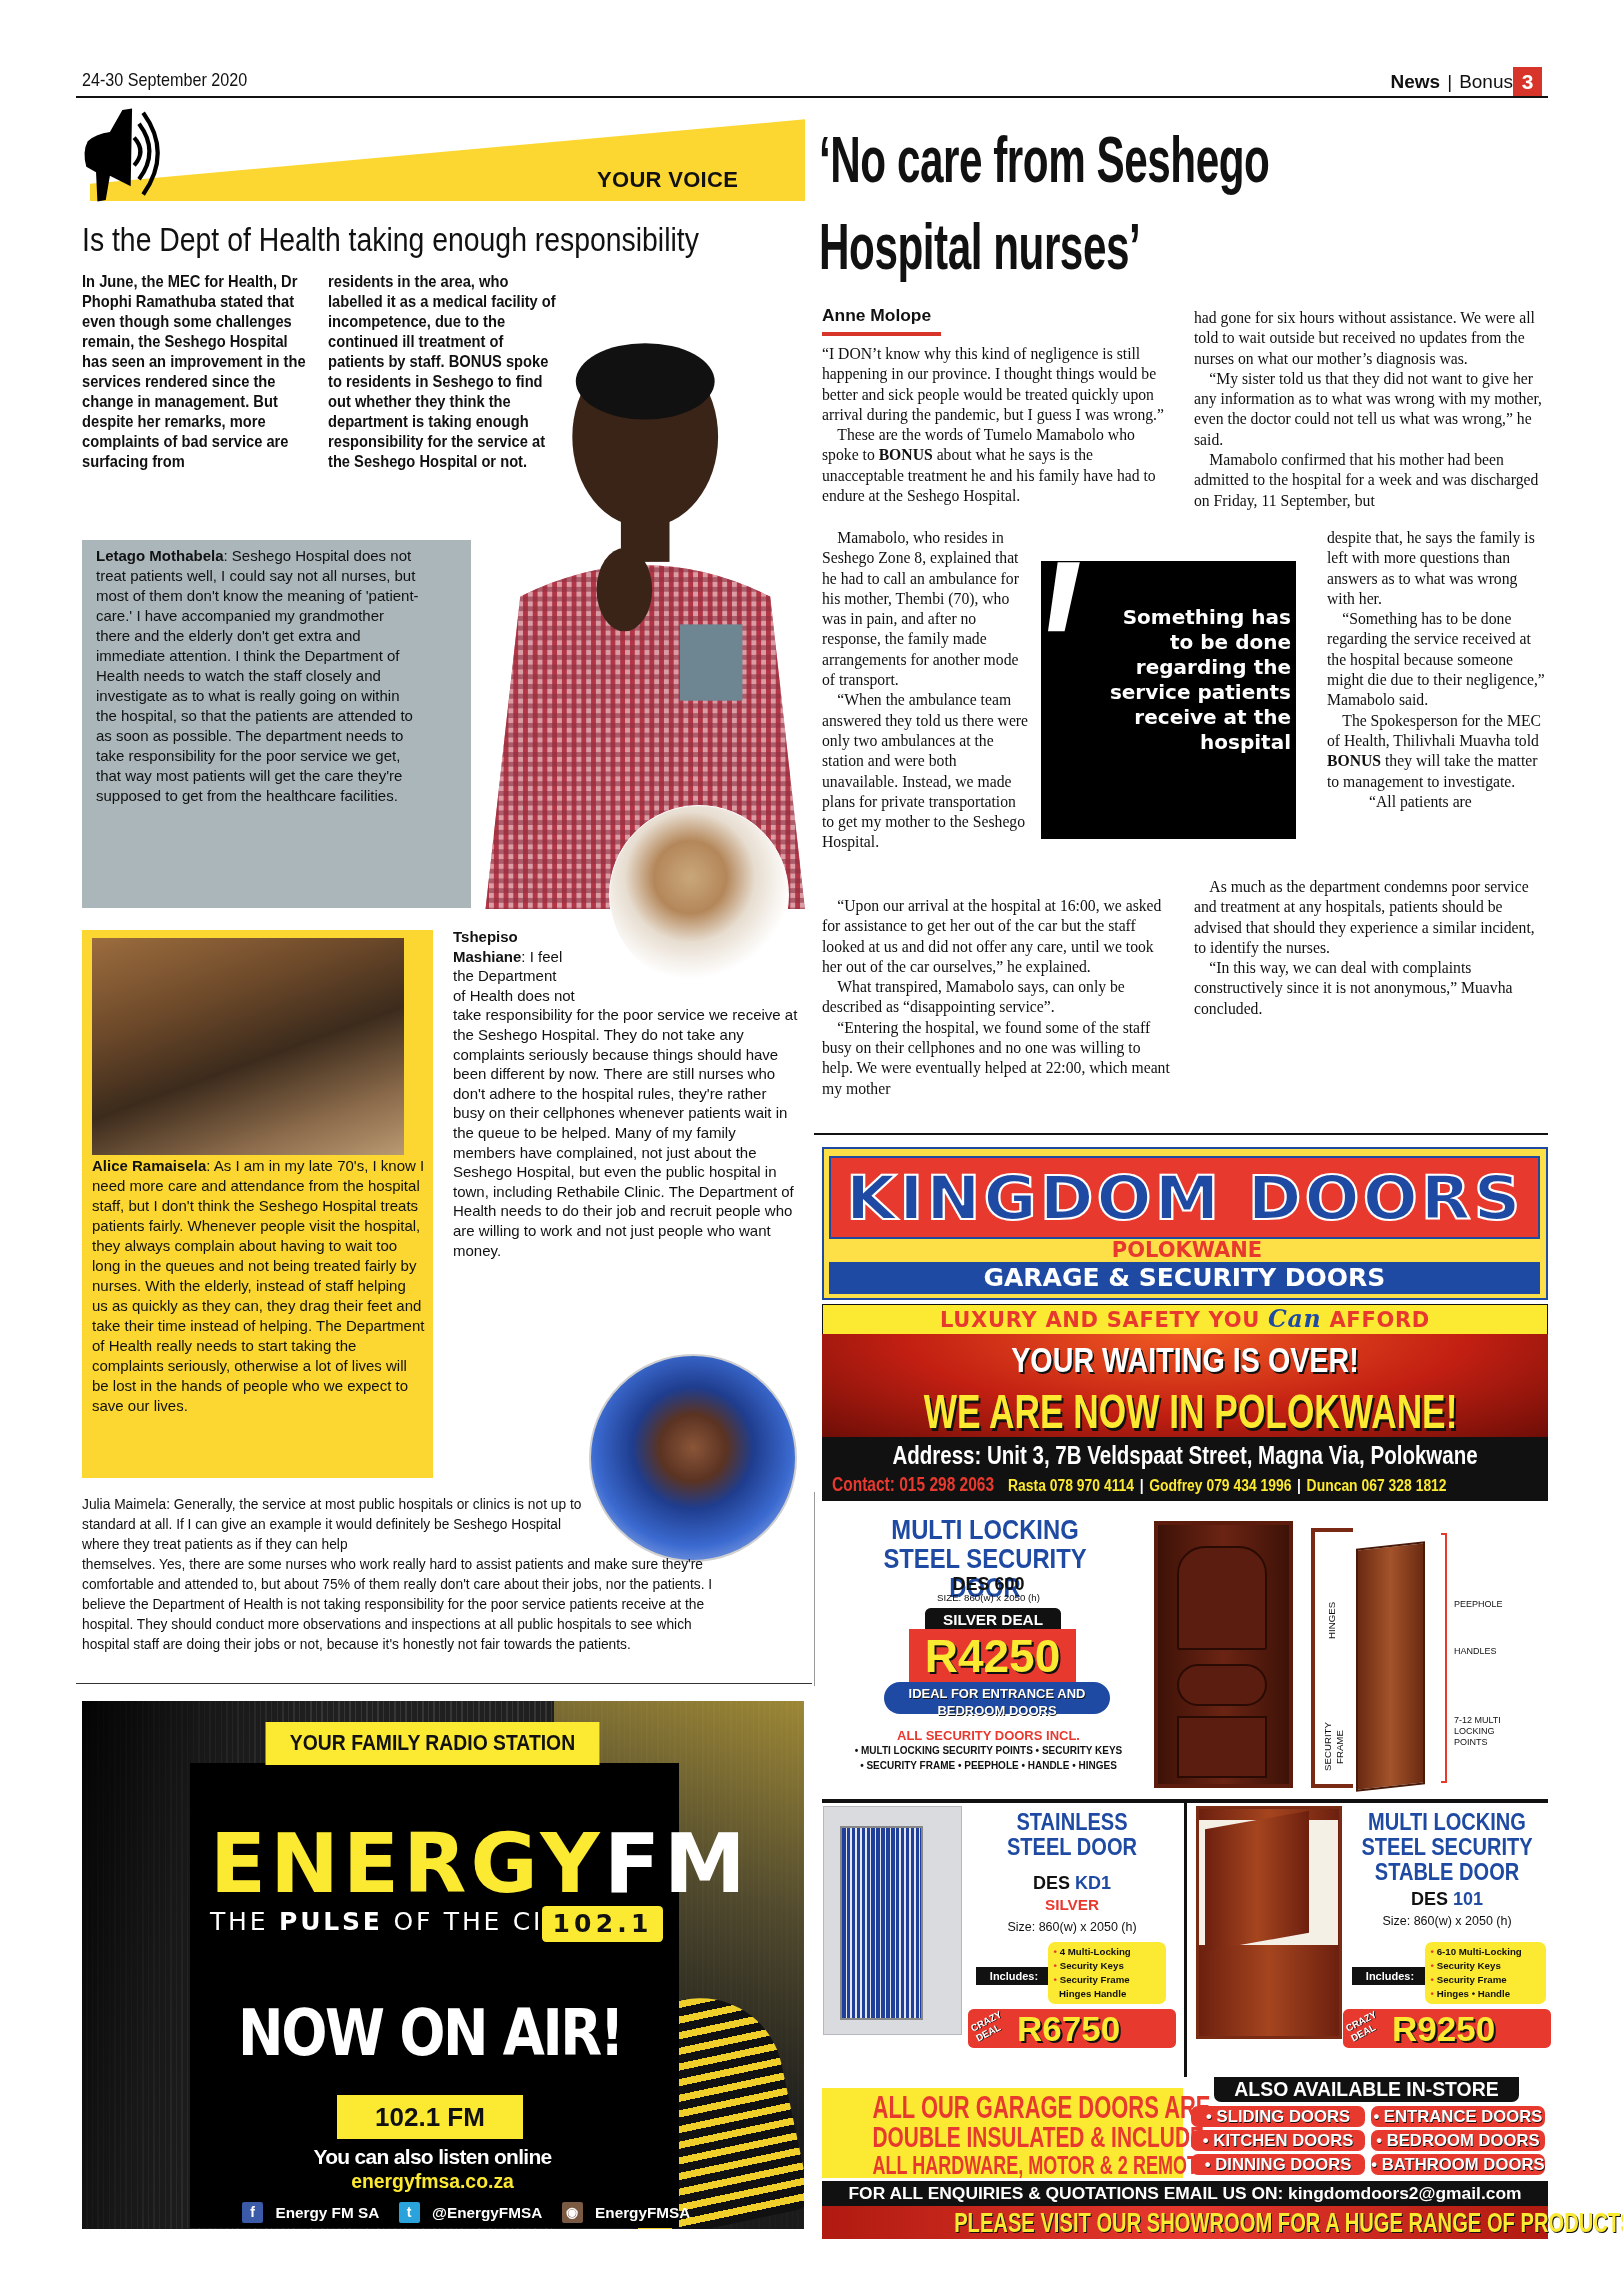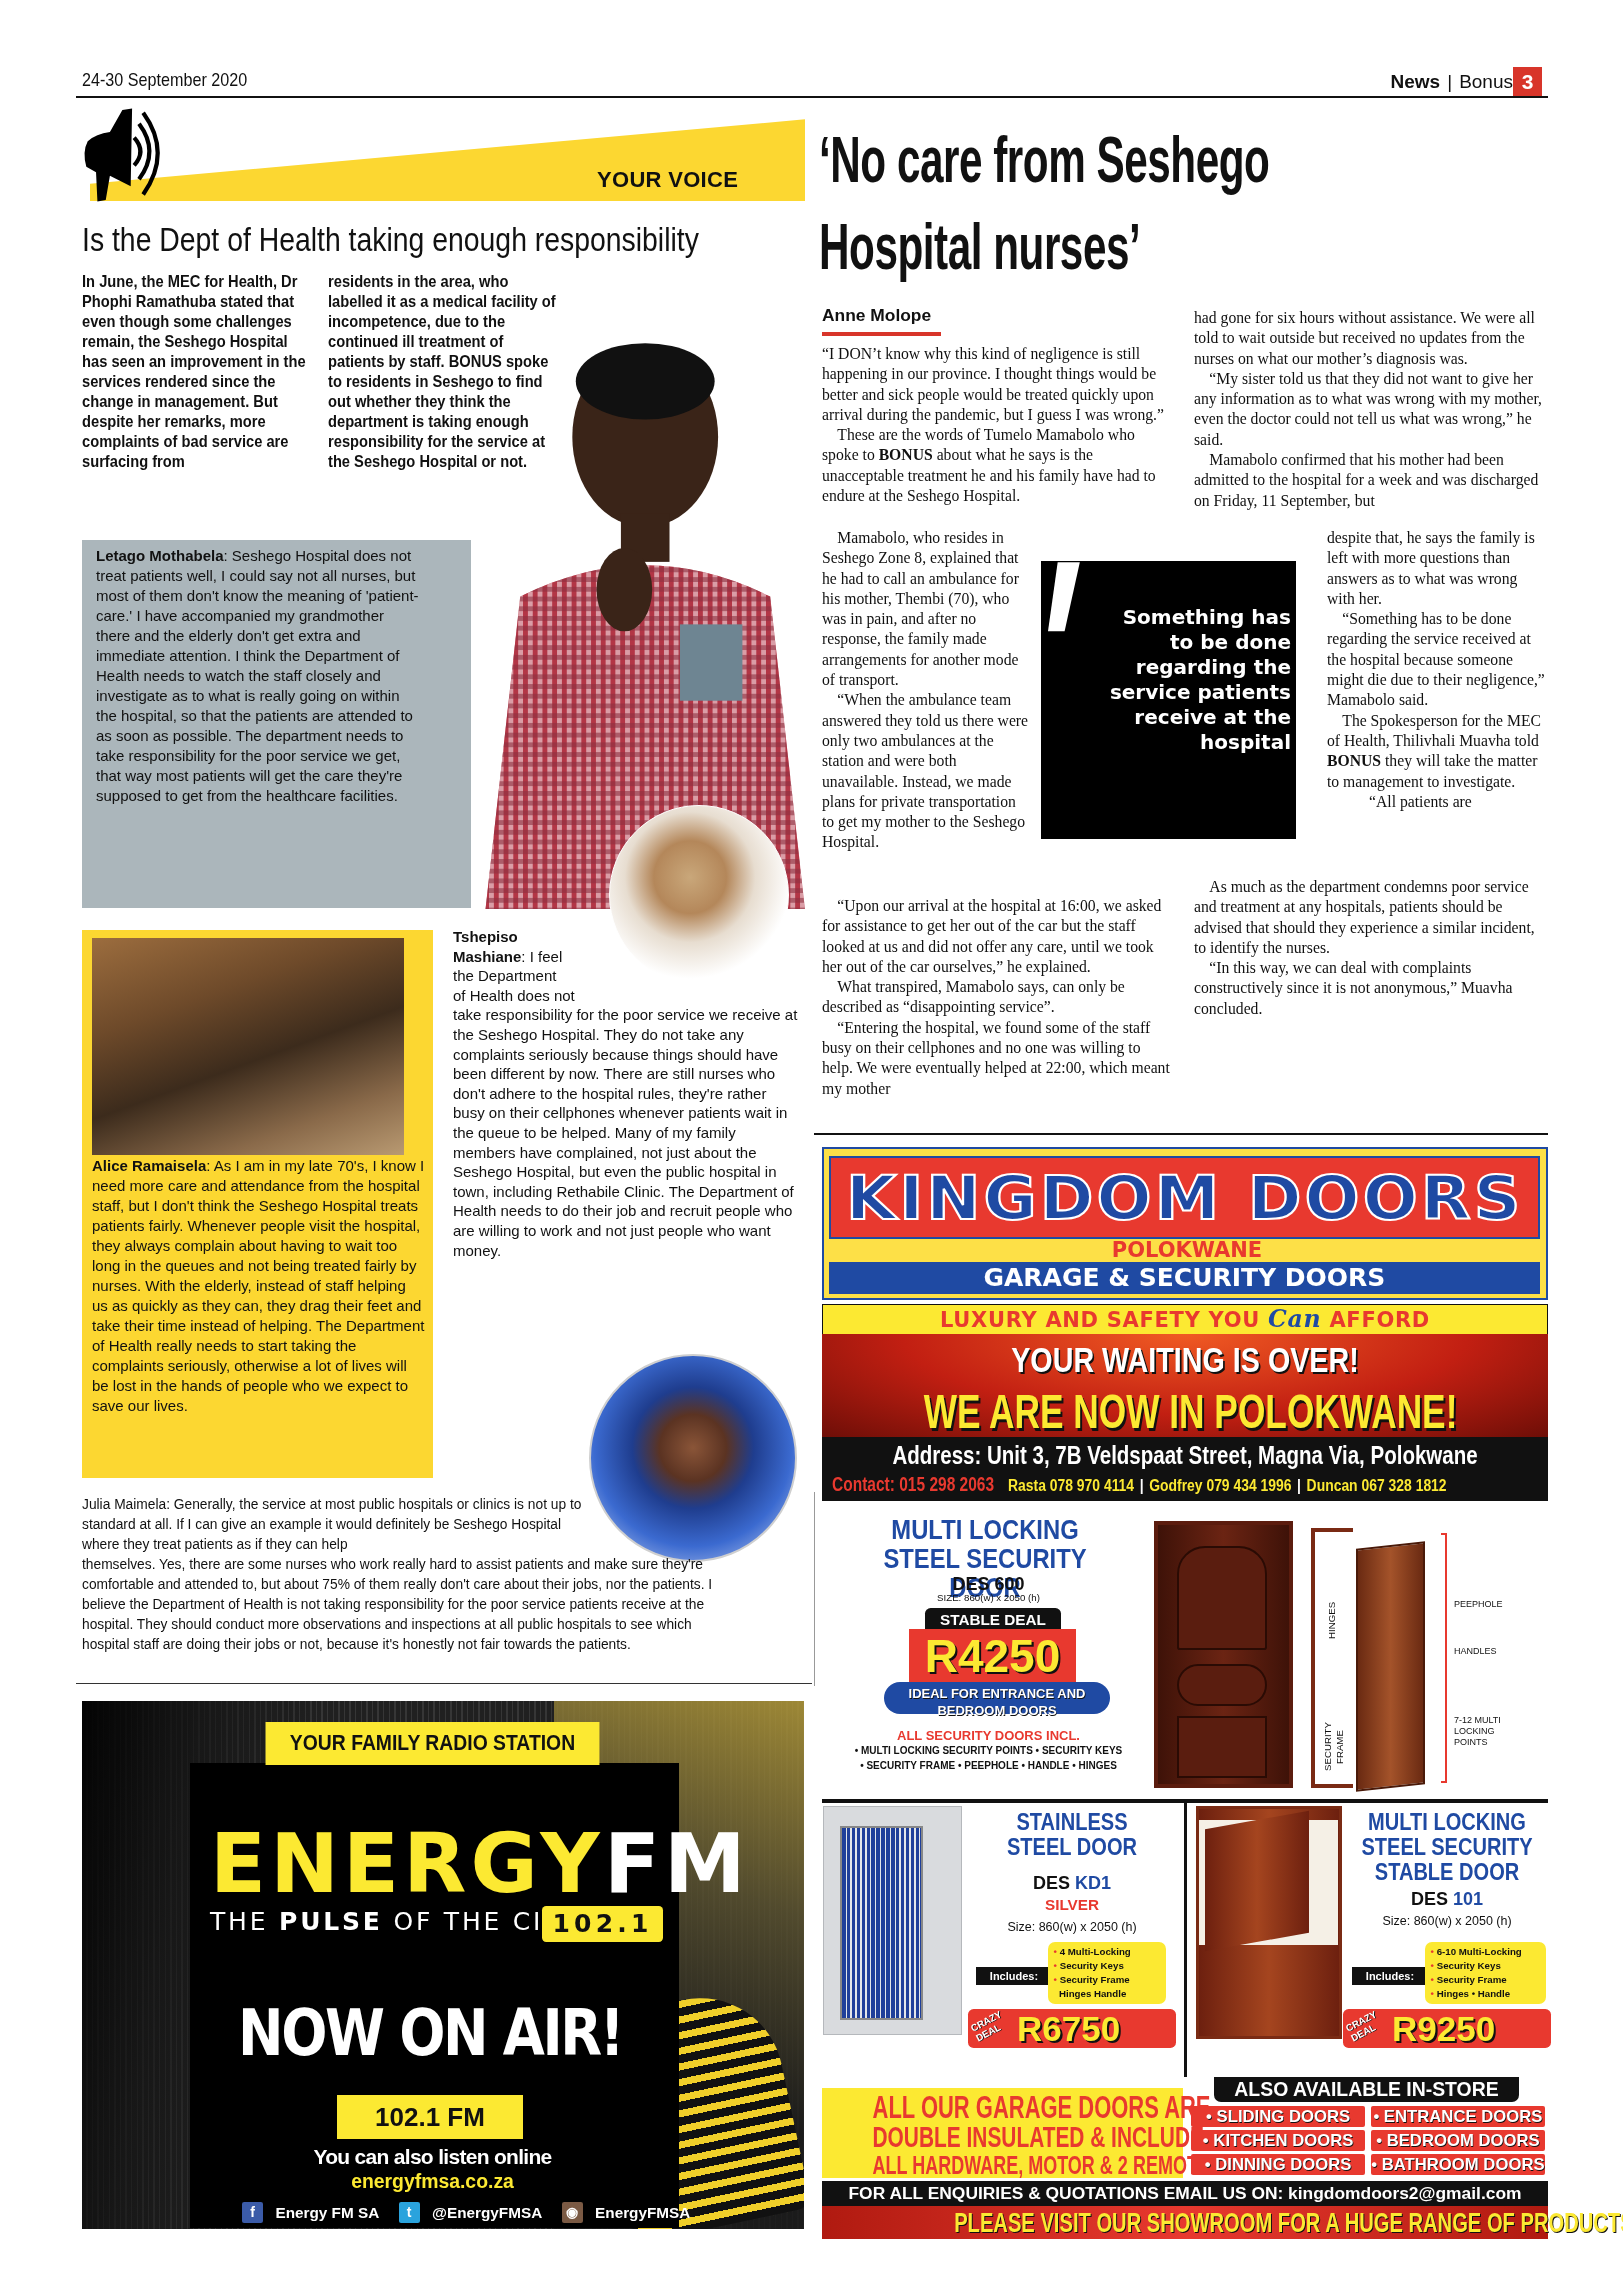--- a/index.html
+++ b/index.html
@@ -157,21 +157,21 @@
   .pd-price .amt { position:absolute; left: 49px; top: 0; color: #fce932; font-weight: 900; font-size: 35px; line-height: 39px; text-shadow: 2.1px 2.1px 0 #111; font-family: "Liberation Sans", sans-serif; }
 
   .kd-garage { position: absolute; left: 0; top: 941px; width: 361px; height: 90px; background: #fce932; color: #e8392f; font-weight: 900; font-family: "Liberation Sans", sans-serif; text-align: center; }
   .kd-garage div { transform: scaleX(0.72); white-space: nowrap; }
   .kd-garage .l1 { font-size: 30.5px; line-height: 30.5px; padding-top: 4.2px; }
   .kd-garage .l2 { font-size: 29px; line-height: 29px; }
   .kd-garage .l3 { font-size: 25px; line-height: 26px; }
 
   .kd-also-tag { position: absolute; left: 392px; top: 930px; width: 305px; height: 25px; background: #111; color: #fff; font-weight: 900; font-size: 19.4px; text-align: center; line-height: 25px; border-radius: 0 0 7px 7px; }
   .kd-also-grid { position: absolute; left: 369px; top: 959px; width: 354px; display: grid; grid-template-columns: 1fr 1fr; gap: 2.8px 5.6px; }
-  .kd-also-grid div { background: #e8392f; color: #fff; font-weight: 900; font-size: 16.7px; height: 21px; line-height: 21px; text-align: center; border-radius: 2px; text-shadow: 0.7px 0.7px 0 #111; font-family: "Liberation Sans", sans-serif; }
+  .kd-also-grid div { background: #e8392f; color: #fff; font-weight: 900; font-size: 16.7px; height: 21px; line-height: 21px; text-align: center; border-radius: 7px; text-shadow: 0.7px 0.7px 0 #111; font-family: "Liberation Sans", sans-serif; }
 
   .kd-email { position: absolute; left: 0; top: 1034px; width: 726px; height: 25px; background: #111; color: #fff; font-weight: bold; font-size: 17.4px; line-height: 25px; text-align: center; font-family: "Liberation Sans", sans-serif; }
   .kd-visit { position: absolute; left: 0; top: 1059px; width: 726px; height: 33px; background: linear-gradient(90deg,#b01a10,#e8392f 50%,#b01a10); color: #fce932; font-weight: 900; font-size: 28px; line-height: 33px; text-align: center; text-shadow: 1.4px 1.4px 0 #111; font-family: "Liberation Sans", sans-serif; }
   .kd-visit span { display:inline-block; transform: scaleX(0.72); white-space: nowrap; }
 </style>
 </head>
 <body>
 
 <div class="abs date">24-30 September 2020</div>
 <div class="abs section">
@@ -328,21 +328,21 @@
     <span class="y">Rasta 078 970 4114</span><span class="bar">|</span><span class="y" style="margin-left:0">Godfrey 079 434 1996</span><span class="bar">|</span><span class="y" style="margin-left:0">Duncan 067 328 1812</span>
   </div>
 
   <div class="kd-des600">
     <div class="d6-title kd-h-blue">
         <div>MULTI LOCKING</div>
         <div>STEEL SECURITY DOOR</div>
       </div>
     <div class="d6-des">DES 600</div>
     <div class="d6-size">SIZE: 860(w) x 2050 (h)</div>
-    <div class="d6-crazy">STABLE DEAL</div>
+    <div class="d6-crazy">SILVER DEAL</div>
     <div class="d6-price">R4250</div>
     <div class="d6-ideal">
         <div>IDEAL FOR ENTRANCE AND</div>
         <div>BEDROOM DOORS</div>
       </div>
     <div class="d6-incl">ALL SECURITY DOORS INCL.</div>
     <div class="d6-bullets">
         <div>• MULTI LOCKING SECURITY POINTS • SECURITY KEYS</div>
         <div>• SECURITY FRAME • PEEPHOLE • HANDLE • HINGES</div>
       </div>

